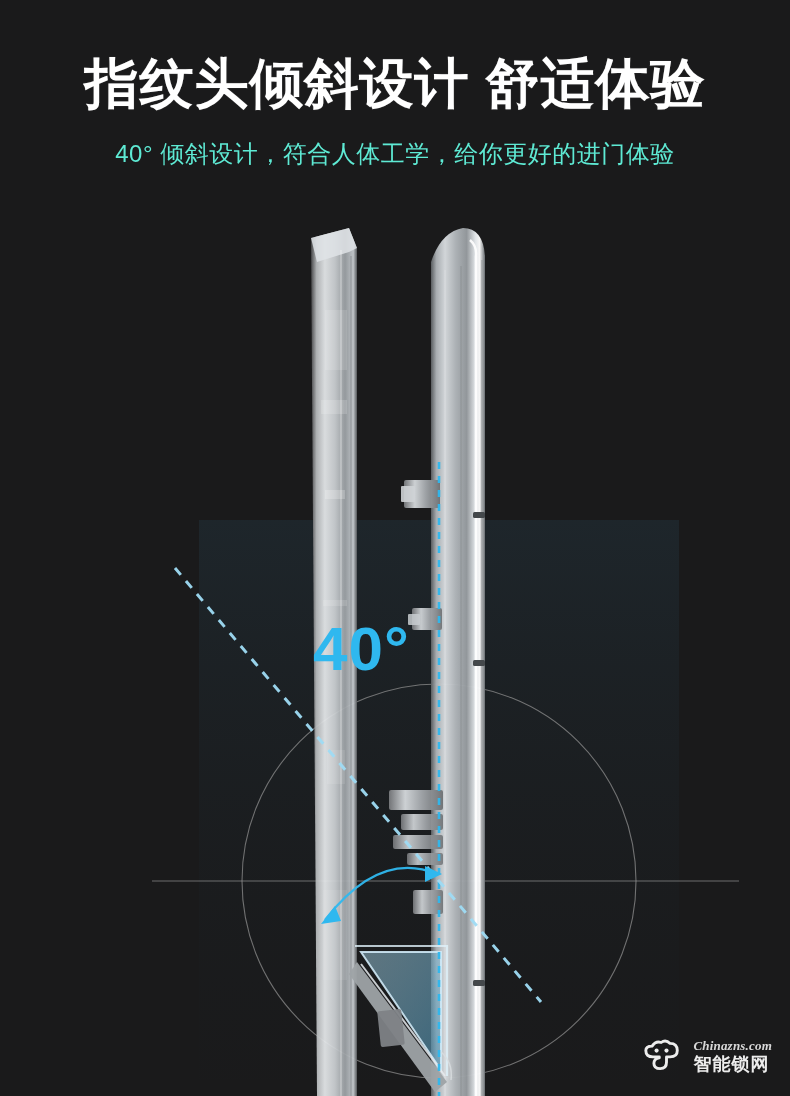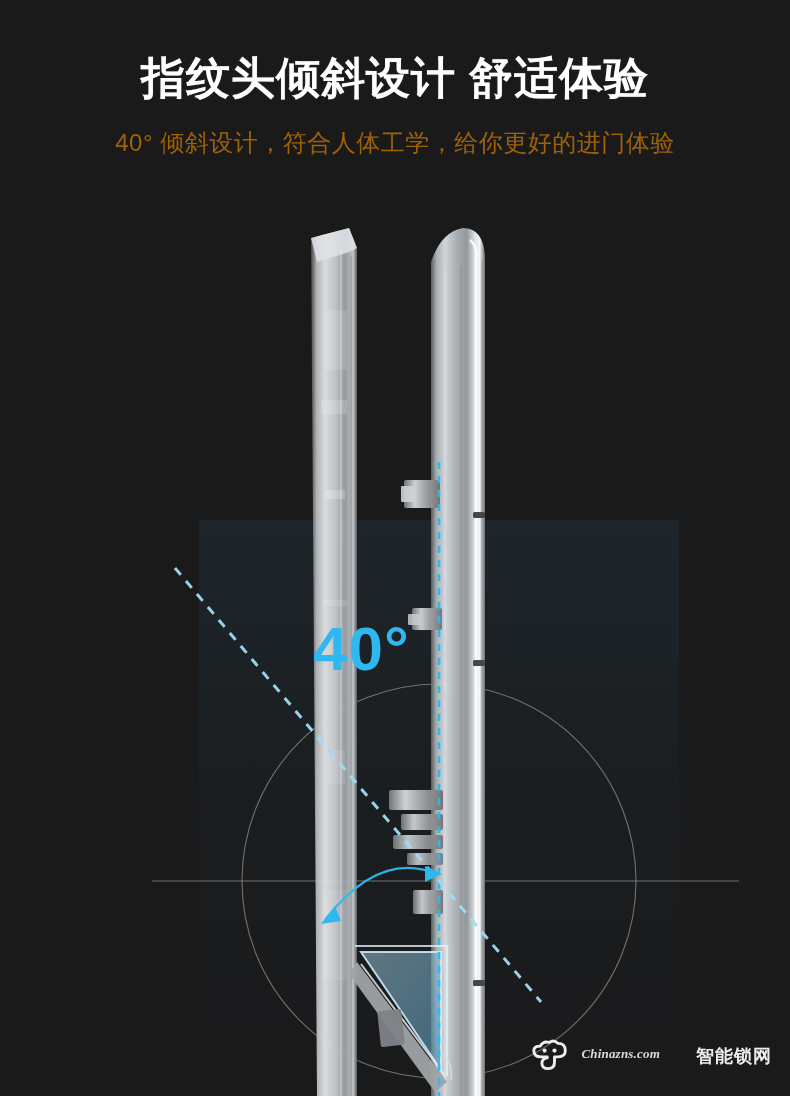--- a/index.html
+++ b/index.html
@@ -13,47 +13,47 @@
     position:relative;
     width:790px; height:1096px;
     background:#1a1a1b;
     overflow:hidden;
   }
 
   
   .header { position:absolute; top:0; left:0; width:790px; text-align:center; }
   .title {
     margin-top:55px;
-    font-size:44px;
+    font-size:54px;
     line-height:1.05;
     font-weight:bold;
     color:#ffffff;
     letter-spacing:1px;
     text-shadow:0 0 1px rgba(255,255,255,.35);
   }
   .subtitle {
     margin-top:26px;
     font-size:24px;
-    color:#a16207;
+    color:#5eead4;
     font-weight:400;
     letter-spacing:.5px;
   }
 
   
   .stage { position:absolute; left:12px; top:190px; width:790px; height:906px;margin-left:37px; }
   .stage svg { position:absolute; left:0; top:0; }
 
   
   .watermark {
     position:absolute; right:18px; bottom:22px;
     display:flex; align-items:center; gap:9px;
     opacity:.92;
   }
   .wm-logo { width:44px; height:36px; }
-  .wm-text { display:flex; flex-direction:row; line-height:1;gap:36px; }
+  .wm-text { display:flex; flex-direction:column; line-height:1; }
   .wm-en {
     font-family:"Liberation Serif", serif;
     font-style:italic; font-weight:bold;
     font-size:13px; color:#e9e9e9;
     letter-spacing:.2px; margin-bottom:3px;
   }
   .wm-cn {
     font-size:18px; font-weight:bold; color:#ffffff;
     letter-spacing:1px;
   }

